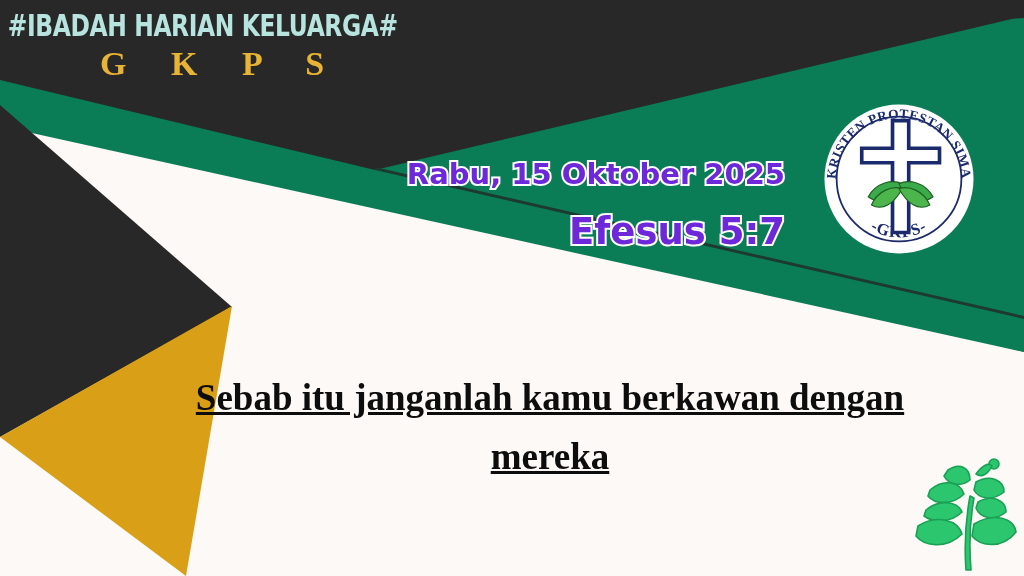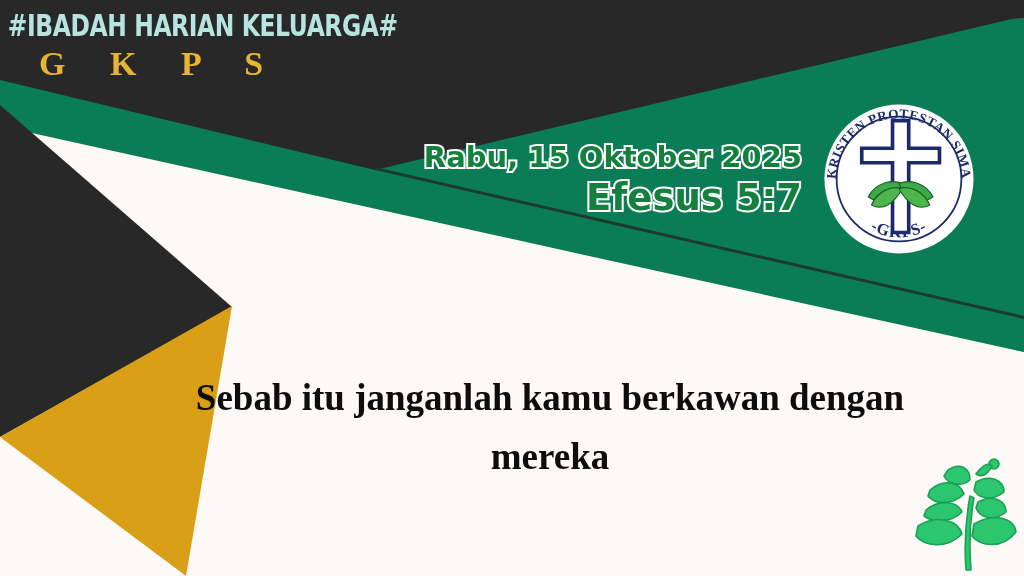--- a/index.html
+++ b/index.html
@@ -42,47 +42,47 @@
     font-size: 30px;
     line-height: 34px;
     letter-spacing: -0.5px;
     color: #B7E4DE;
     transform: scaleX(0.78);
     transform-origin: left center;
     white-space: nowrap;
   }
   #brand {
     margin: 0;
-    padding: 2px 0 0 39px;
+    padding: 2px 0 0 100px;
     font-family: "Liberation Serif", serif;
     font-weight: bold;
     font-size: 34px;
     line-height: 38px;
     letter-spacing: 18px;
     color: #E8B434;
     white-space: nowrap;
   }
 
   
   .date-block {
     position: absolute;
     right: 222px;
     top: 137px;
     width: 420px;
     text-align: right;
     z-index: 6;
   }
   .date-line {
-    margin: 0;
+    margin: 17px;
     font-family: "DejaVu Sans", sans-serif;
     font-weight: bold;
     font-size: 29px;
     line-height: 41px;
     letter-spacing: 0px;
-    color: #15803d;
+    color: #6d28d9;
     -webkit-text-stroke: 4px #FFFFFF;
     paint-order: stroke fill;
     white-space: nowrap;
   }
   .date-line.ref {
     font-size: 37px;
     line-height: 40px;
   }
 
   
@@ -92,20 +92,21 @@
     top: 368px;
     width: 740px;
     margin: 0;
     text-align: center;
     font-family: "Liberation Serif", serif;
     font-weight: bold;
     font-size: 37px;
     line-height: 59px;
     color: #0D0D0D;
     z-index: 6;
+    text-decoration: underline;
   }
 
   
   #logo {
     position: absolute;
     left: 818px;
     top: 98px;
     width: 162px;
     height: 162px;
     z-index: 7;

